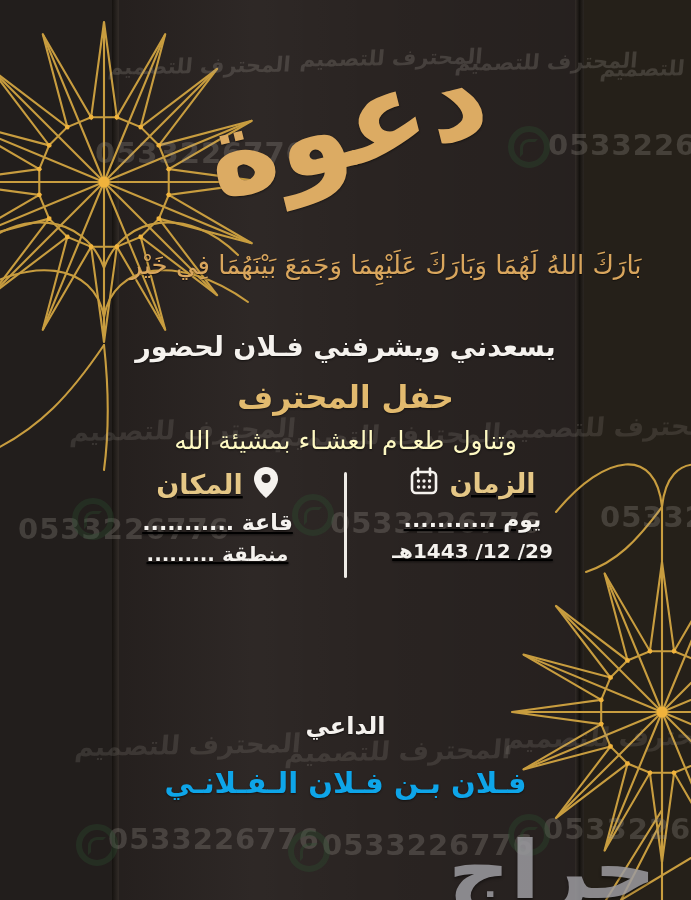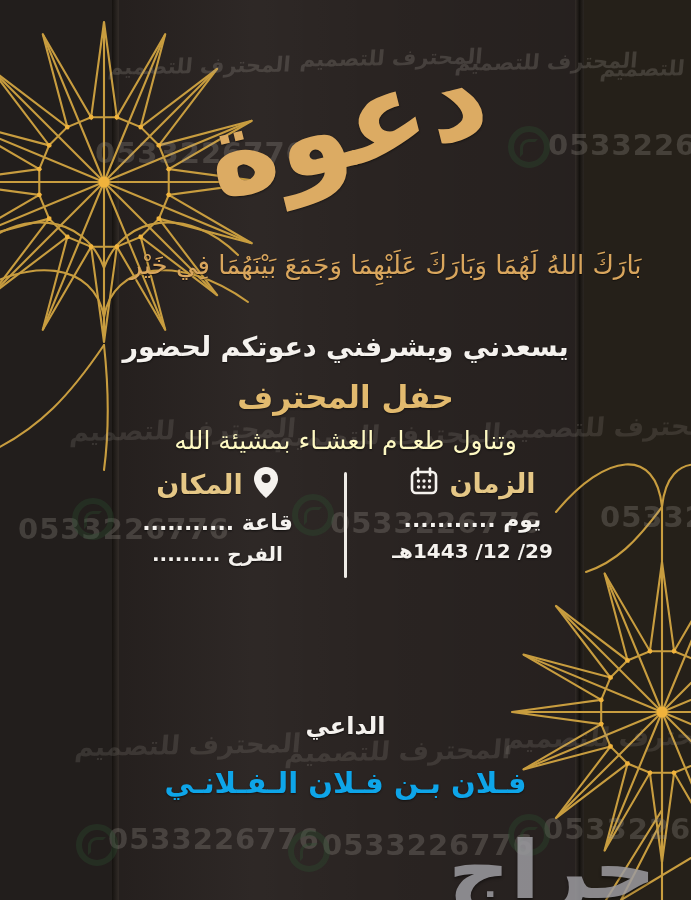--- a/index.html
+++ b/index.html
@@ -40,21 +40,21 @@
   .t-abs{position:absolute;left:0;width:100%;}
   .title-callig{top:56px;font-size:118px;color:#dcab63;transform:rotate(-14deg);
     text-shadow:0 1px 2px rgba(0,0,0,.45);font-weight:bold;}
   .blessing{top:250px;font-size:26px;color:#d9a65d;text-shadow:0 1px 1px rgba(0,0,0,.5);padding-left:40px;}
   .intro{top:331px;font-size:27px;color:#f5f2ee;font-weight:bold;text-shadow:0 1px 2px rgba(0,0,0,.6);}
   .event{top:379px;font-size:31px;color:#e2ba6e;font-weight:bold;text-shadow:0 1px 2px rgba(0,0,0,.5);}
   .dinner{top:426px;font-size:25px;color:#fef9c3;font-weight:normal;text-shadow:0 1px 2px rgba(0,0,0,.6);}
 
   .details{position:absolute;top:466px;left:110px;width:470px;height:118px;
     display:flex;justify-content:space-between;align-items:stretch;direction:rtl;}
-  .col{width:215px;display:flex;flex-direction:column;align-items:center;gap:7px;}
+  .col{width:215px;display:flex;flex-direction:column;align-items:center;gap:7px;text-decoration:underline;}
   .divider{width:3px;background:#efece6;margin-top:6px;height:106px;border-radius:2px;}
   .heading-row{display:flex;align-items:center;gap:10px;direction:rtl;}
   .heading{font-size:27px;color:#e5c786;font-weight:bold;text-shadow:0 1px 1px rgba(0,0,0,.5);}
   .dline{font-size:22px;color:#f5f2ee;font-weight:bold;text-shadow:0 1px 2px rgba(0,0,0,.6);}
   .dline.small{font-size:20px;}
 
   .closing{top:598px;font-size:37px;color:#dcab63;text-shadow:0 1px 2px rgba(0,0,0,.45);}
   .inviter-label{top:712px;font-size:24px;color:#f5f2ee;font-weight:bold;text-shadow:0 1px 2px rgba(0,0,0,.6);}
   .inviter-name{top:766px;font-size:29px;color:#0ea5e9;font-weight:bold;letter-spacing:2px;
     text-shadow:0 1px 2px rgba(0,0,0,.5);}
@@ -183,21 +183,21 @@
   <div class="wa" style="left:508px;top:814px;"></div>
 
   <div class="haraj">حراج</div>
 
   <div class="content">
 
     <div class="t-abs title-callig">دعوة</div>
 
     <div class="t-abs blessing">بَارَكَ اللهُ لَهُمَا وَبَارَكَ عَلَيْهِمَا وَجَمَعَ بَيْنَهُمَا فِي خَيْر</div>
 
-    <div class="t-abs intro">يسعدني ويشرفني دعوتكم لحضور</div>
+    <div class="t-abs intro">يسعدني ويشرفني فـلان لحضور</div>
 
     <div class="t-abs event">حفل المحترف</div>
 
     <div class="t-abs dinner">وتناول طعـام العشـاء بمشيئة الله</div>
 
     <div class="details">
 
       <div class="col">
         <div class="heading-row">
           <span class="heading">الزمان</span>
@@ -225,21 +225,21 @@
         <div class="heading-row">
           <span>
             <svg width="26" height="33" viewBox="0 0 26 33">
               <path d="M13,1 C6.2,1 1,6.4 1,13 C1,22 13,32 13,32 C13,32 25,22 25,13 C25,6.4 19.8,1 13,1 Z" fill="#f5f2ee"></path>
               <circle cx="13" cy="12.5" r="4.6" fill="#2a2422"></circle>
             </svg>
           </span>
           <span class="heading">المكان</span>
         </div>
         <div class="dline">قاعة ...........</div>
-        <div class="dline small">الفرح .........</div>
+        <div class="dline small">منطقة .........</div>
       </div>
 
     </div>
 
 
     <div class="t-abs inviter-label">الداعي</div>
 
     <div class="t-abs inviter-name">فـلان بـن فـلان الـفـلانـي</div>
 
   </div>

